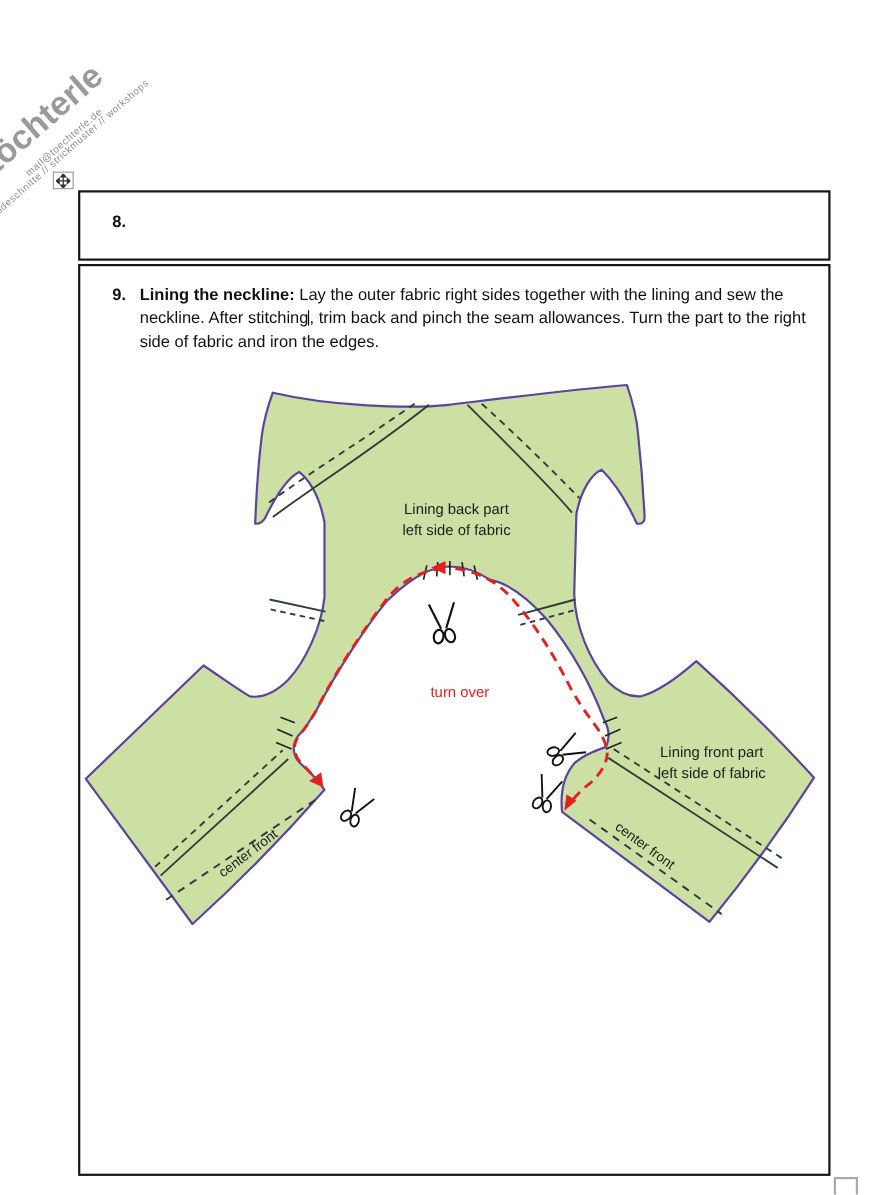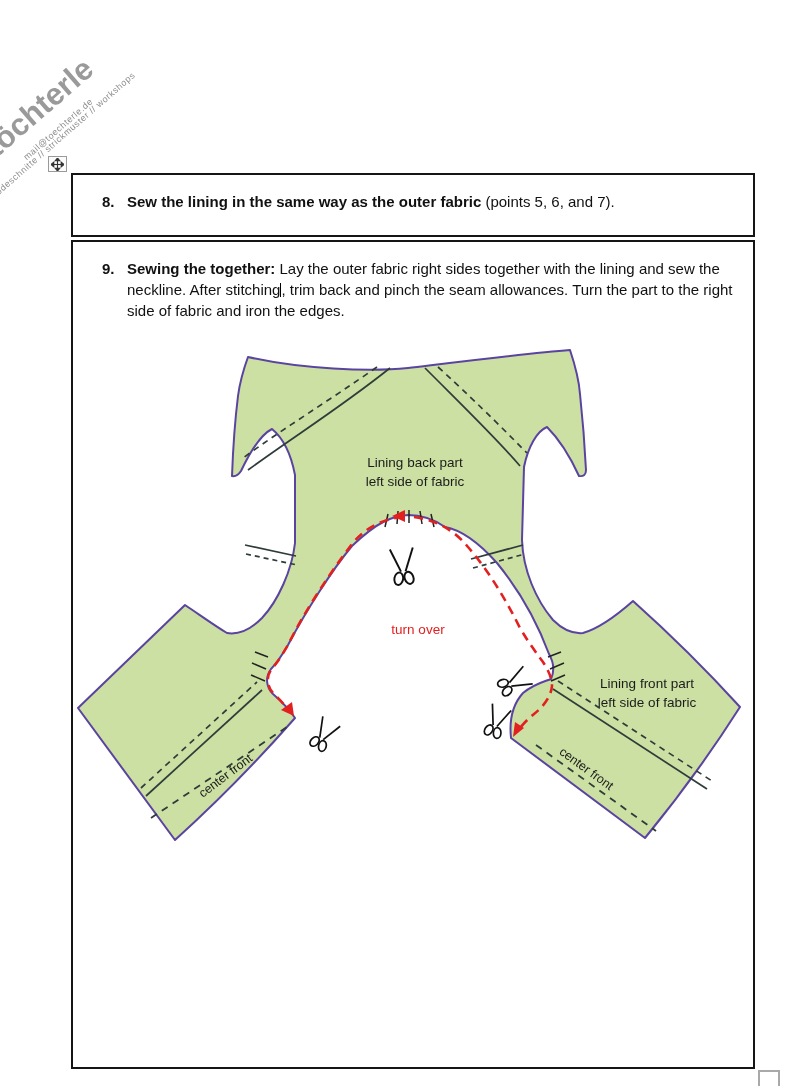--- a/index.html
+++ b/index.html
@@ -69,28 +69,27 @@
         <polygon points="7,0 4,-2.4 4,2.4"></polygon>
       <polygon points="0,-7 -2.4,-4 2.4,-4"></polygon>
         <polygon points="0,7 -2.4,4 2.4,4"></polygon>
     </g>
   </svg>
 </div>
 
 <div class="inst-box box-8">
   <div class="inst-row">
     <span class="inst-num">8.</span>
-    <span class="inst-text"><b>Sew the lining in the same way as the outer fabric</b><span> (points 5, 6, and 7).</span></span>
   </div>
 </div>
 
 <div class="inst-box box-9">
   <div class="inst-row">
     <span class="inst-num">9.</span>
-    <span class="inst-text"><b>Sewing the together:</b><span> Lay the outer fabric right sides together with the lining and sew the neckline. After stitching</span><span class="caret"></span><span>, trim back and pinch the seam allowances. Turn the part to the right side of fabric and iron the edges.</span></span>
+    <span class="inst-text"><b>Lining the neckline:</b><span> Lay the outer fabric right sides together with the lining and sew the neckline. After stitching</span><span class="caret"></span><span>, trim back and pinch the seam allowances. Turn the part to the right side of fabric and iron the edges.</span></span>
   </div>
 </div>
 
 <svg class="diagram" width="686" height="829" viewBox="71 240 686 829">
   <defs>
     <g id="scissors" stroke="#111" stroke-width="1.7" fill="none">
       <line x1="-2" y1="3" x2="-10" y2="-17"></line>
       <line x1="2" y1="3" x2="10" y2="-17"></line>
       <ellipse cx="-4.5" cy="9" rx="3.8" ry="5.4" transform="rotate(15 -4.5 9)"></ellipse>
       <ellipse cx="4.5" cy="9" rx="3.8" ry="5.4" transform="rotate(-15 4.5 9)"></ellipse>

